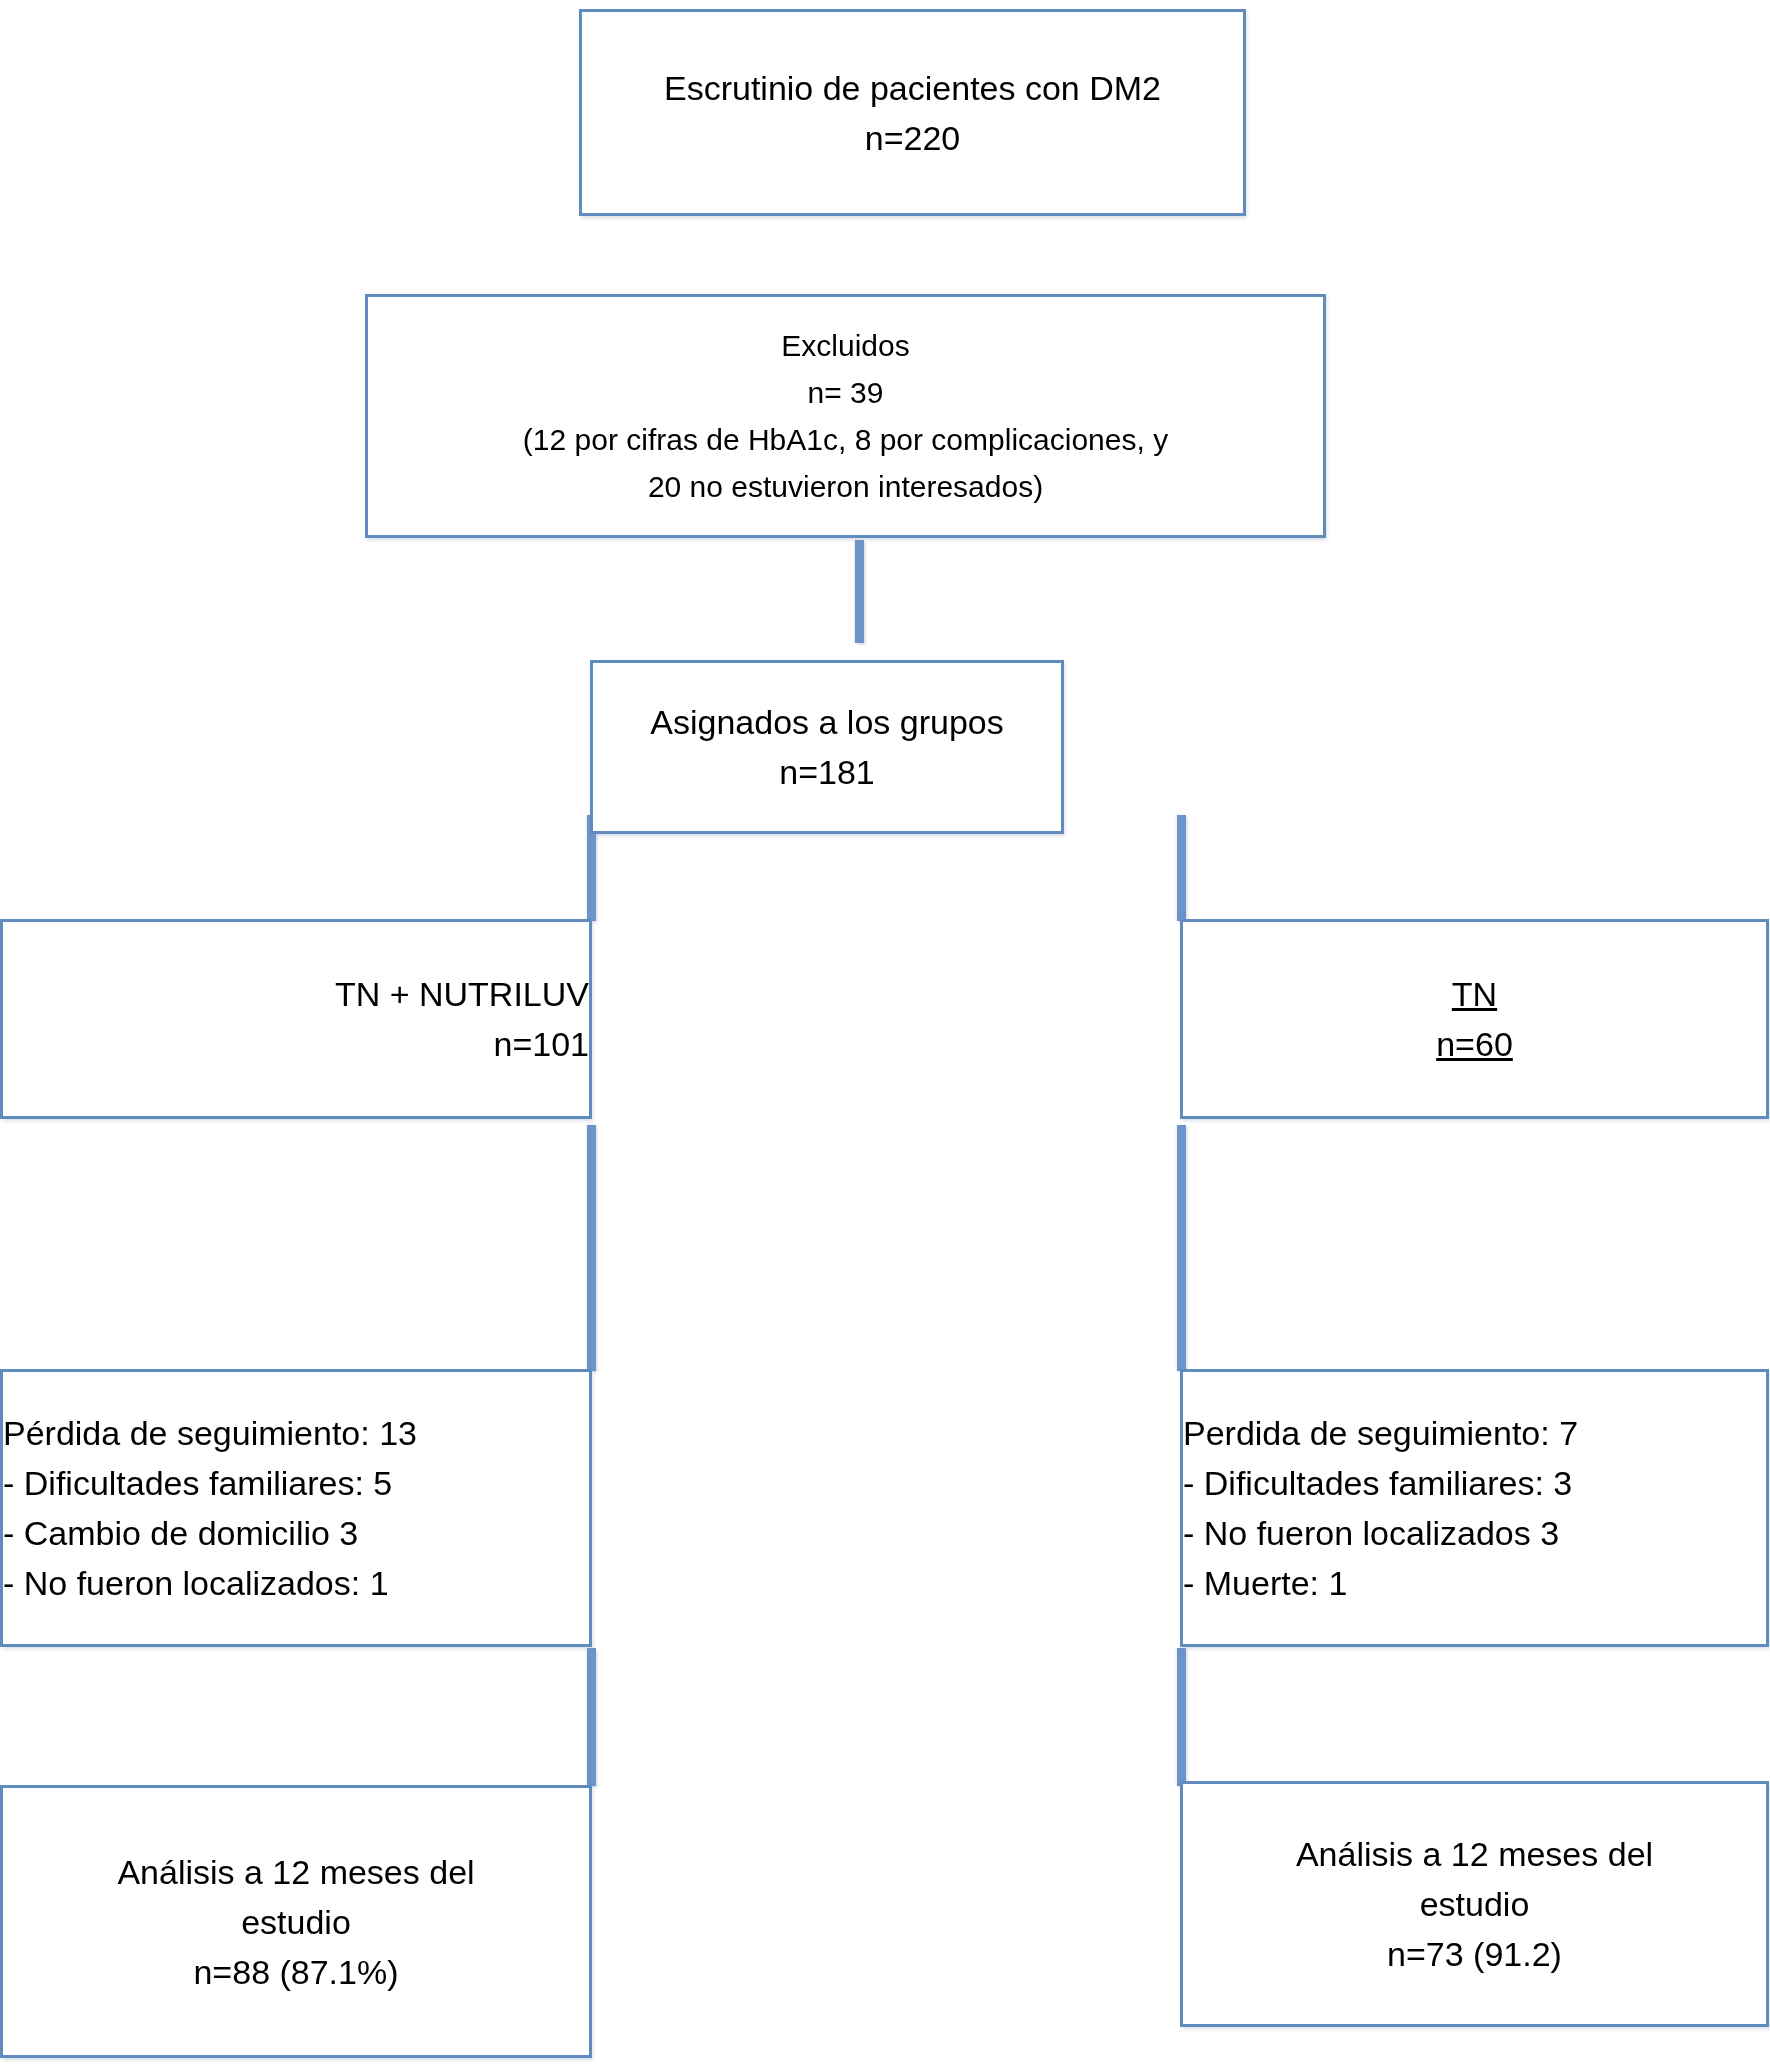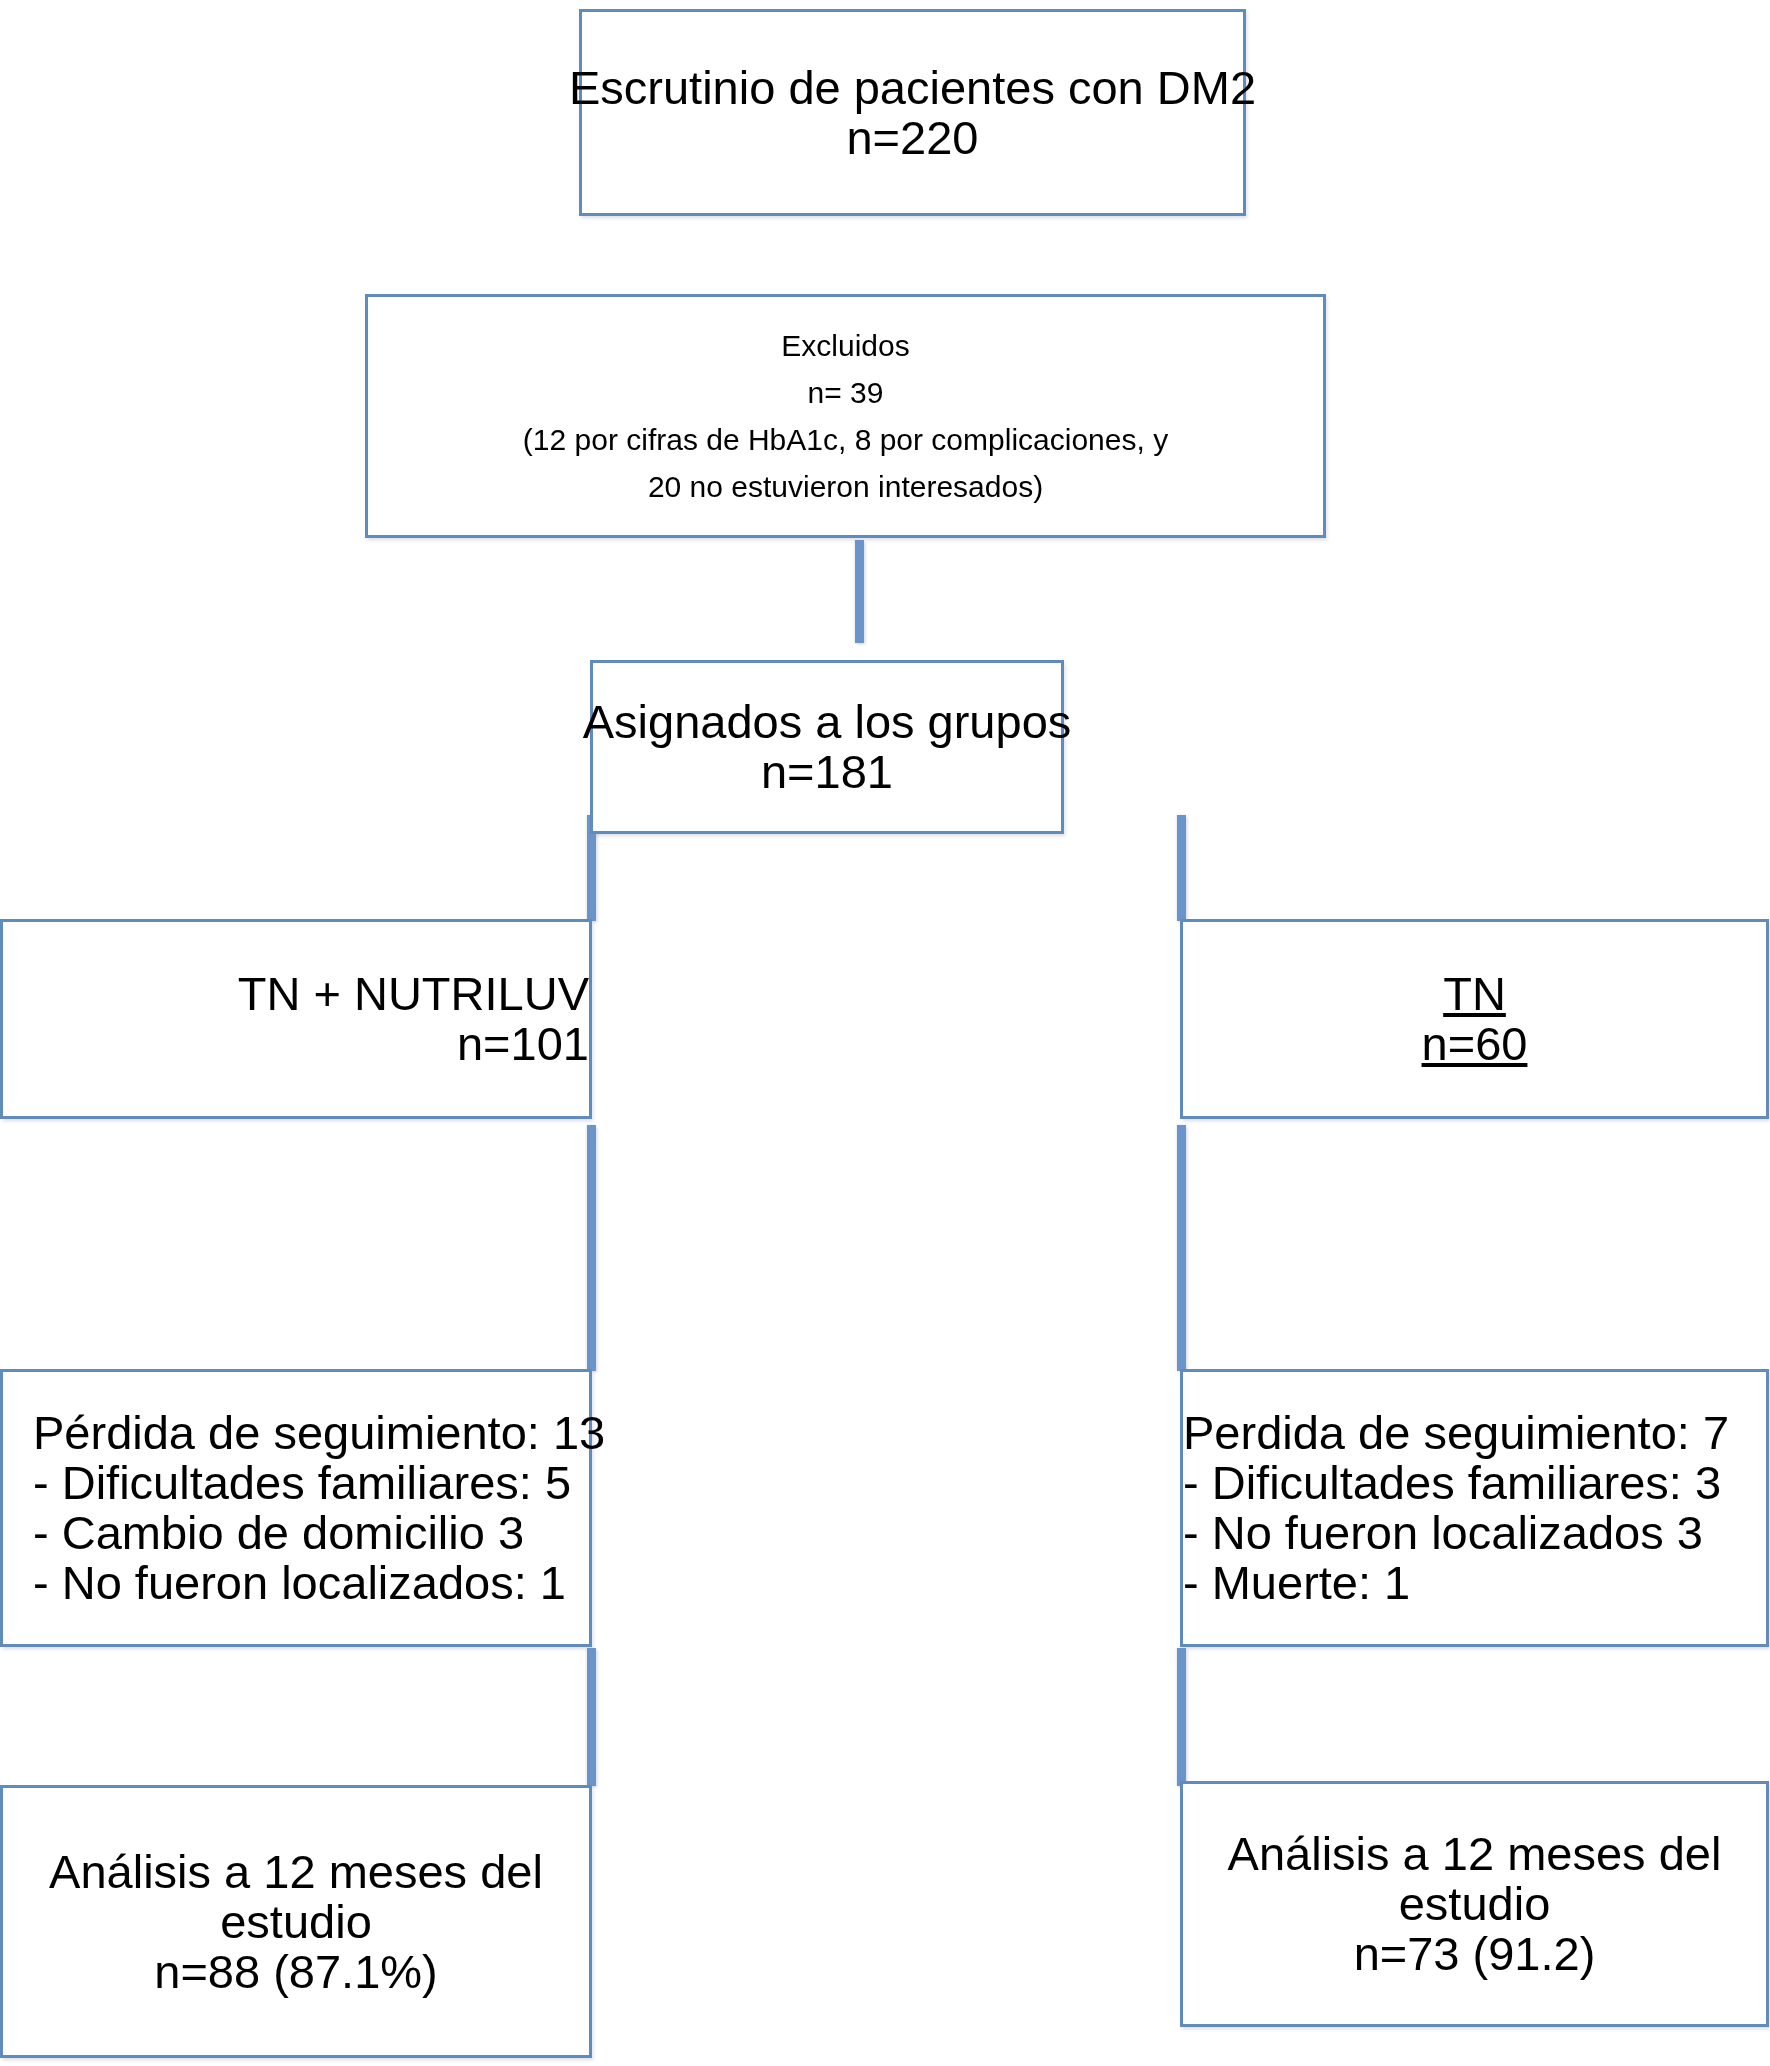--- a/index.html
+++ b/index.html
@@ -25,21 +25,21 @@
     position:absolute;
     box-sizing:border-box;
     border:3.5px solid var(--border-color);
     background:#ffffff;
     box-shadow:2.1px 2.8px 3.5px rgba(140,150,175,0.30);
     display:flex;
     flex-direction:column;
     justify-content:center;
     align-items:center;
     text-align:center;
-    font-size:47px;
+    font-size:34px;
     line-height:50px;
     z-index:2;
   }
   .box.left-align{
     align-items:flex-start;
     text-align:left;
   }
   .bline{white-space:nowrap;}
   .bar{
     position:absolute;
@@ -47,21 +47,21 @@
     background:var(--bar-color);
     box-shadow:2.1px 2.1px 2.8px rgba(130,135,165,0.35), -1.4px 0 2.1px rgba(205,205,220,0.45);
     z-index:1;
   }
   
   .b-screening{left:579px; top:9.2px;  width:667px;  height:207px;}
   .b-excluded {left:365px; top:294px; width:961px; height:244px; font-size:30px; line-height:47px;}
   .b-assigned {left:590px; top:642px; width:474px;  height:174px;margin-top:18px;}
   .b-group-l  {left:0px;    top:919px; width:592px; height:200px;align-items:flex-end;}
   .b-group-r  {left:1180px; top:919px; width:589px; height:200px;text-decoration:underline;}
-  .b-loss-l   {left:0px;    top:1369px; width:592px; height:278px; padding-left:30px;}
+  .b-loss-l   {left:0px;    top:1369px; width:592px; height:278px; }
   .b-loss-r   {left:1180px; top:1369px; width:589px; height:278px; }
   .b-anal-l   {left:0px;    top:1785px; width:592px; height:273px;}
   .b-anal-r   {left:1180px; top:1781px; width:589px; height:246px;}
   
   .v-excl-assigned {left:855px; top:540px;  height:103px;}
   .v-assigned-gl   {left:587px;  top:815px; height:106px;}
   .v-assigned-gr   {left:1177px; top:815px; height:106px;}
   .v-gl-lossl      {left:587px;  top:1125px; height:246px;}
   .v-gr-lossr      {left:1177px; top:1125px; height:246px;}
   .v-lossl-anall   {left:587px;  top:1648px; height:138px;}

